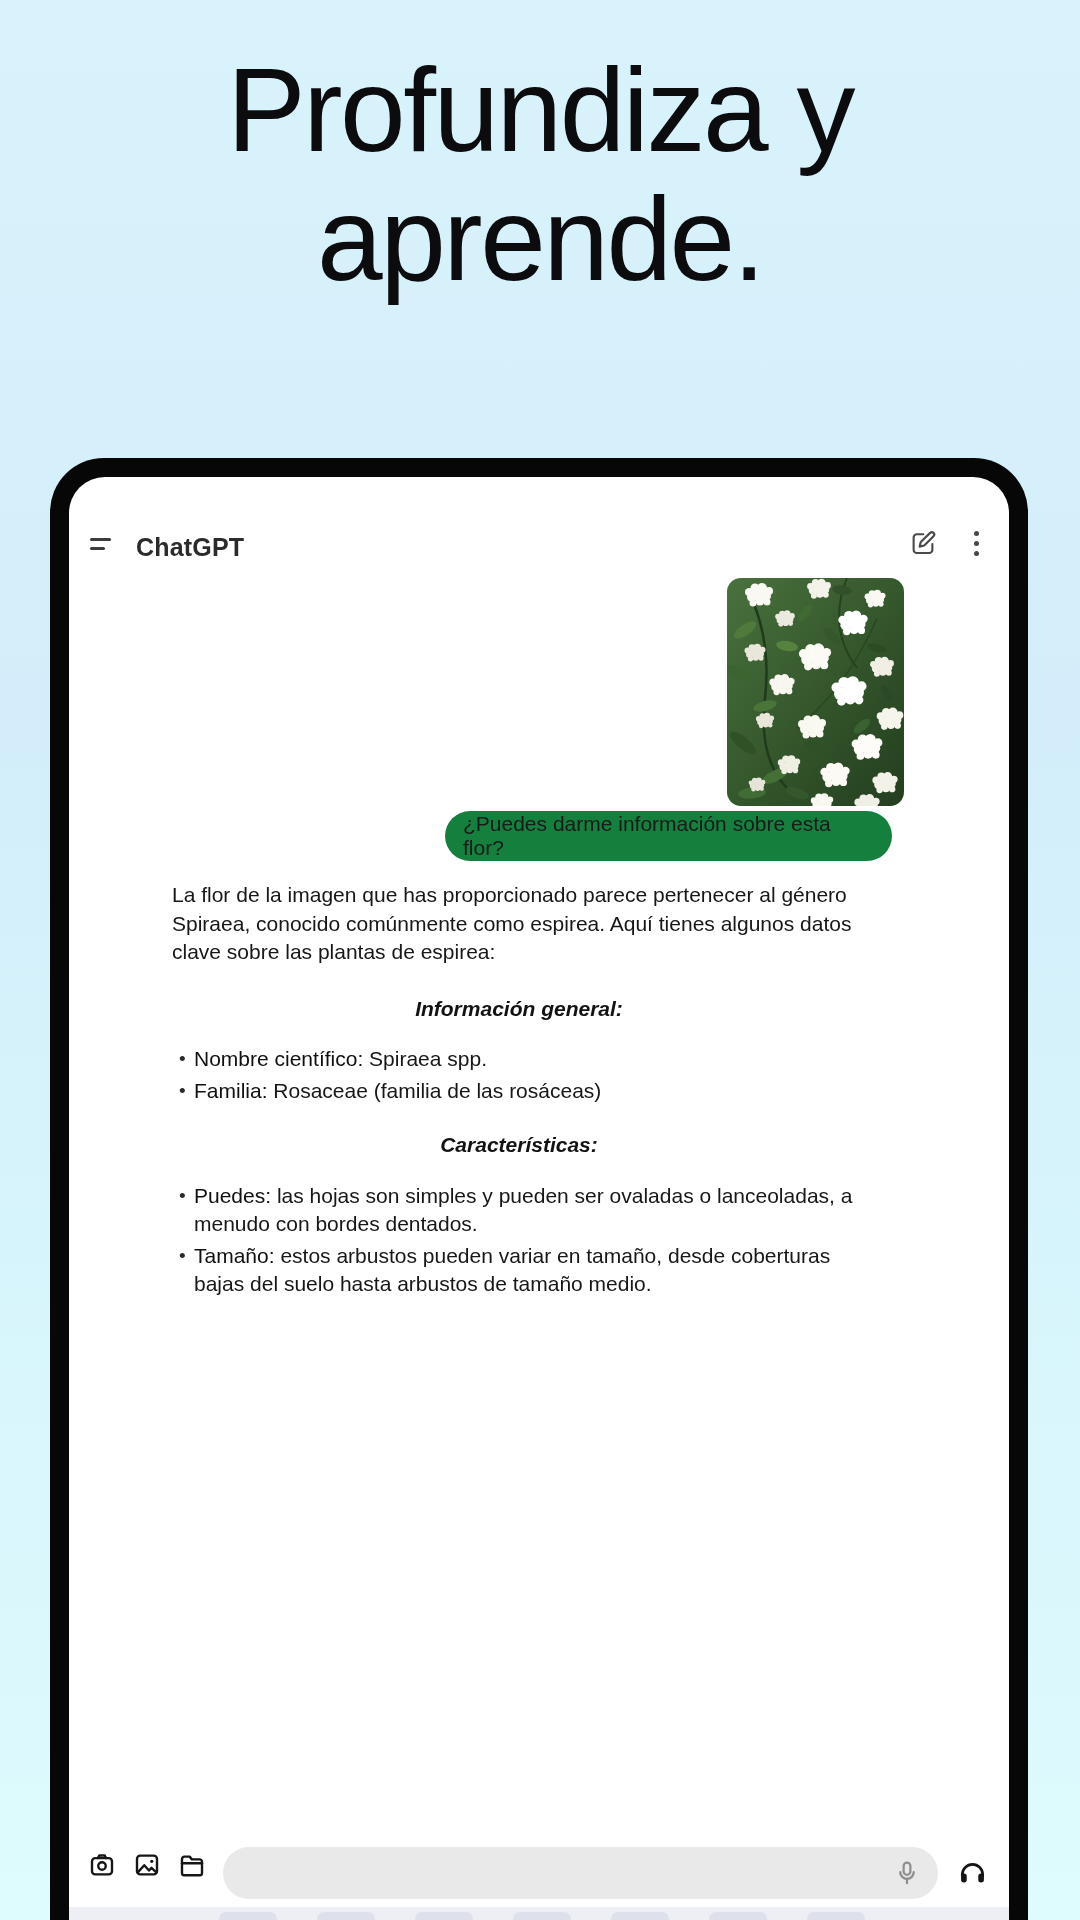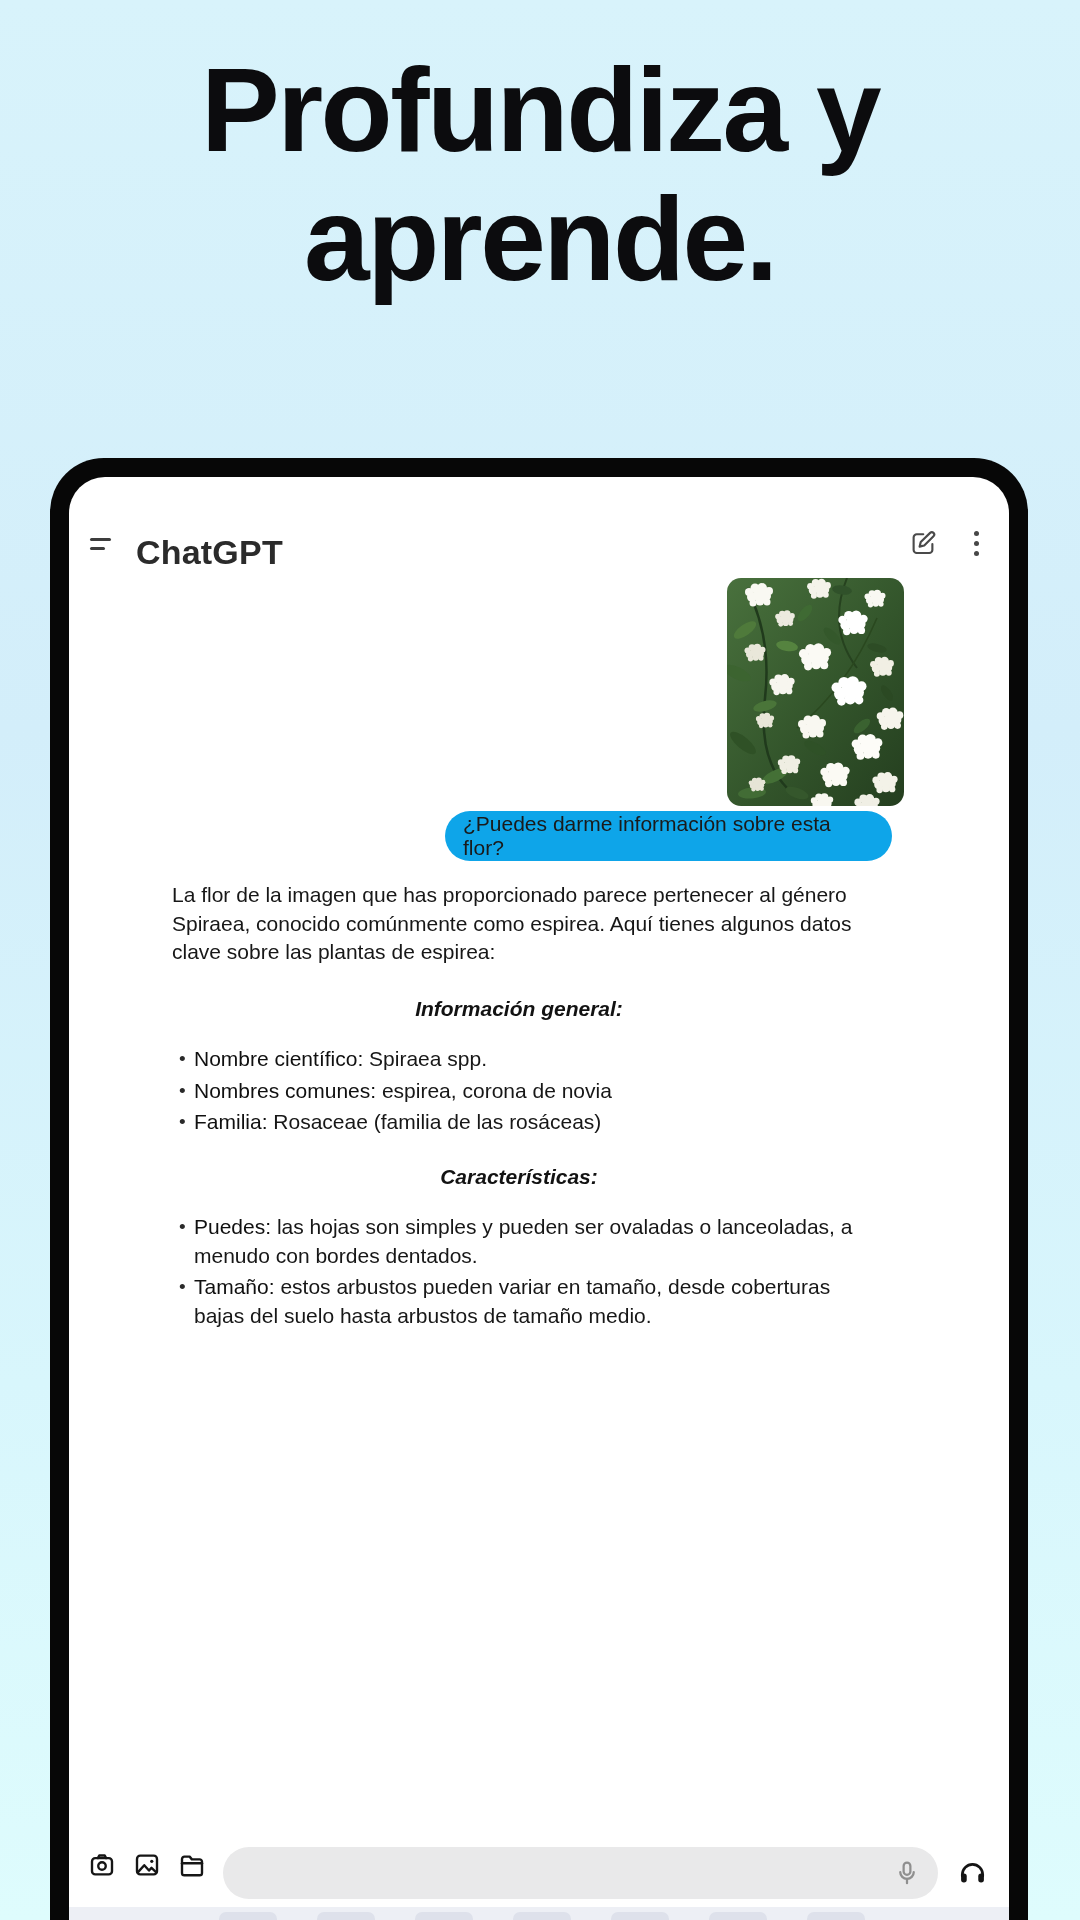--- a/index.html
+++ b/index.html
@@ -4,51 +4,51 @@
 <style>
   html,body{margin:0;padding:0;}
   body{
     width:1080px;height:1920px;position:relative;overflow:hidden;
     font-family:"Liberation Sans",sans-serif;
     background:linear-gradient(180deg,#d8f3fb 0%,#d3eefa 38%,#d8f6fc 72%,#defcfd 100%);
   }
   
   .hero{
     position:absolute;top:46px;left:0;width:100%;text-align:center;
-    color:#0c0c0e;font-weight:700;font-size:118px;line-height:129px;letter-spacing:-2.5px;
+    color:#0c0c0e;font-weight:400;font-size:118px;line-height:129px;letter-spacing:-2.5px;
   }
   
   .phone{
     position:absolute;left:50px;top:458px;width:978px;height:1462px;
     background:#070707;border-radius:54px 54px 0 0;
     padding:19px 19px 0;box-sizing:border-box;
   }
   .screen{
     width:940px;height:1443px;background:#ffffff;border-radius:36px 36px 0 0;
     position:relative;overflow:hidden;
   }
   
   .app-header{position:absolute;top:48px;left:0;width:100%;height:44px;}
   .menu-btn{position:absolute;left:20px;top:9px;width:26px;height:26px;cursor:pointer;}
   .menu-btn i{display:block;height:3px;border-radius:2px;background:#3d3d3d;}
   .menu-btn i.l1{width:21px;margin:4px 0 6px 1px;}
   .menu-btn i.l2{width:15px;margin-left:1px;}
-  .app-title{position:absolute;left:67px;top:8px;font-size:34px;font-weight:700;color:#2b2b2b;letter-spacing:.2px;}
+  .app-title{position:absolute;left:67px;top:8px;font-size:25px;font-weight:700;color:#2b2b2b;letter-spacing:.2px;}
   .compose-btn{position:absolute;left:839px;top:3px;width:30px;height:30px;}
   .dots-btn{position:absolute;left:899px;top:3px;width:16px;height:30px;display:flex;flex-direction:column;align-items:center;justify-content:center;}
   .dots-btn span{display:block;width:5px;height:5px;border-radius:50%;background:#474747;margin:2.5px 0;}
   
   .attachment{
     position:absolute;left:658px;top:101px;width:177px;height:228px;
     border-radius:14px;overflow:hidden;
   }
   .attachment svg{display:block;}
   .user-bubble{
     position:absolute;left:376px;top:334px;width:447px;height:50px;border-radius:25px;
-    background:#0ea5e9;color:#1a1a1a;font-size:21px;
+    background:#15803d;color:#1a1a1a;font-size:21px;
     display:flex;align-items:center;justify-content:center;box-sizing:border-box;padding:0 18px;
   }
   .msg{
     position:absolute;left:103px;top:404px;width:694px;
     font-size:21px;line-height:28.5px;color:#171717;
   }
   .msg p{margin:0 0 28px;}
   .msg h3{font-size:21px;line-height:28.5px;font-weight:700;font-style:italic;margin:0 0 22px;color:#121212;text-align:center;}
   .msg ul{list-style:none;margin:0 0 26px;padding:0;}
   .msg li{position:relative;padding-left:22px;margin-bottom:3px;}
@@ -169,21 +169,20 @@
     <div class="user-bubble">
       <span>¿Puedes darme información sobre esta flor?</span>
     </div>
 
     <div class="msg">
       <p>La flor de la imagen que has proporcionado parece pertenecer al género Spiraea, conocido comúnmente como espirea. Aquí tienes algunos datos clave sobre las plantas de espirea:</p>
 
       <h3>Información general:</h3>
       <ul>
         <li><b>Nombre científico:</b><span> Spiraea spp.</span></li>
-        <li><b>Nombres comunes:</b><span> espirea, corona de novia</span></li>
         <li><b>Familia:</b><span> Rosaceae (familia de las rosáceas)</span></li>
       </ul>
 
       <h3>Características:</h3>
       <ul>
         <li><b>Puedes:</b><span> las hojas son simples y pueden ser ovaladas o lanceoladas, a menudo con bordes dentados.</span></li>
         <li><b>Tamaño:</b><span> estos arbustos pueden variar en tamaño, desde coberturas bajas del suelo hasta arbustos de tamaño medio.</span></li>
       </ul>
     </div>
 

